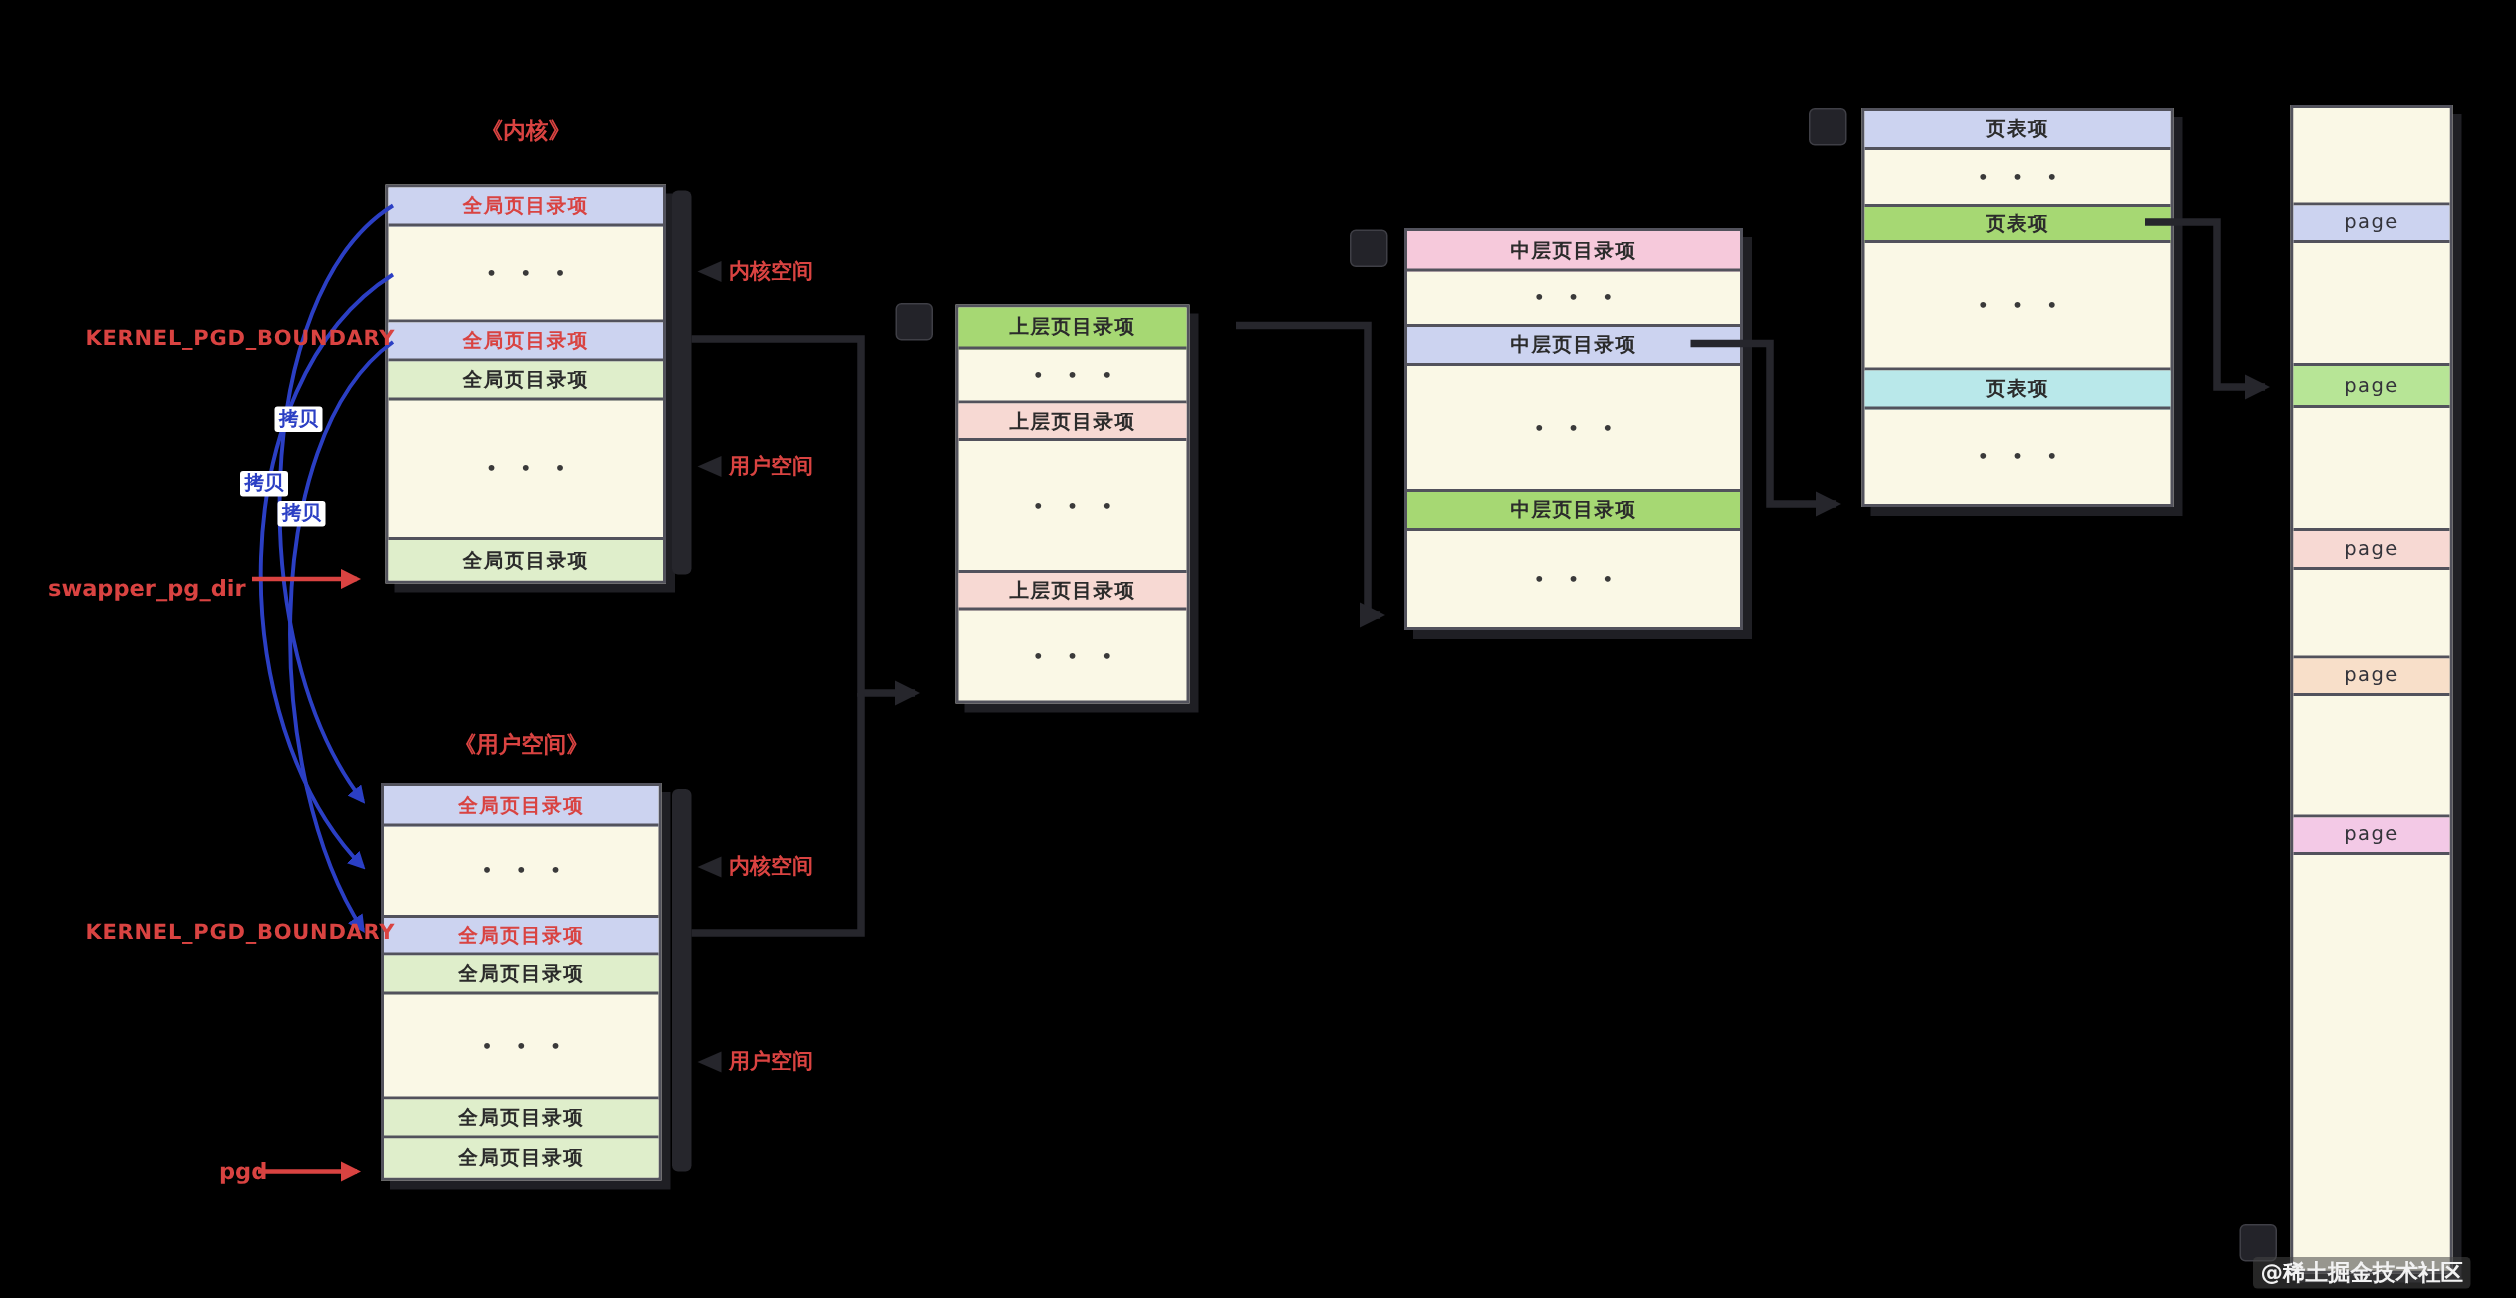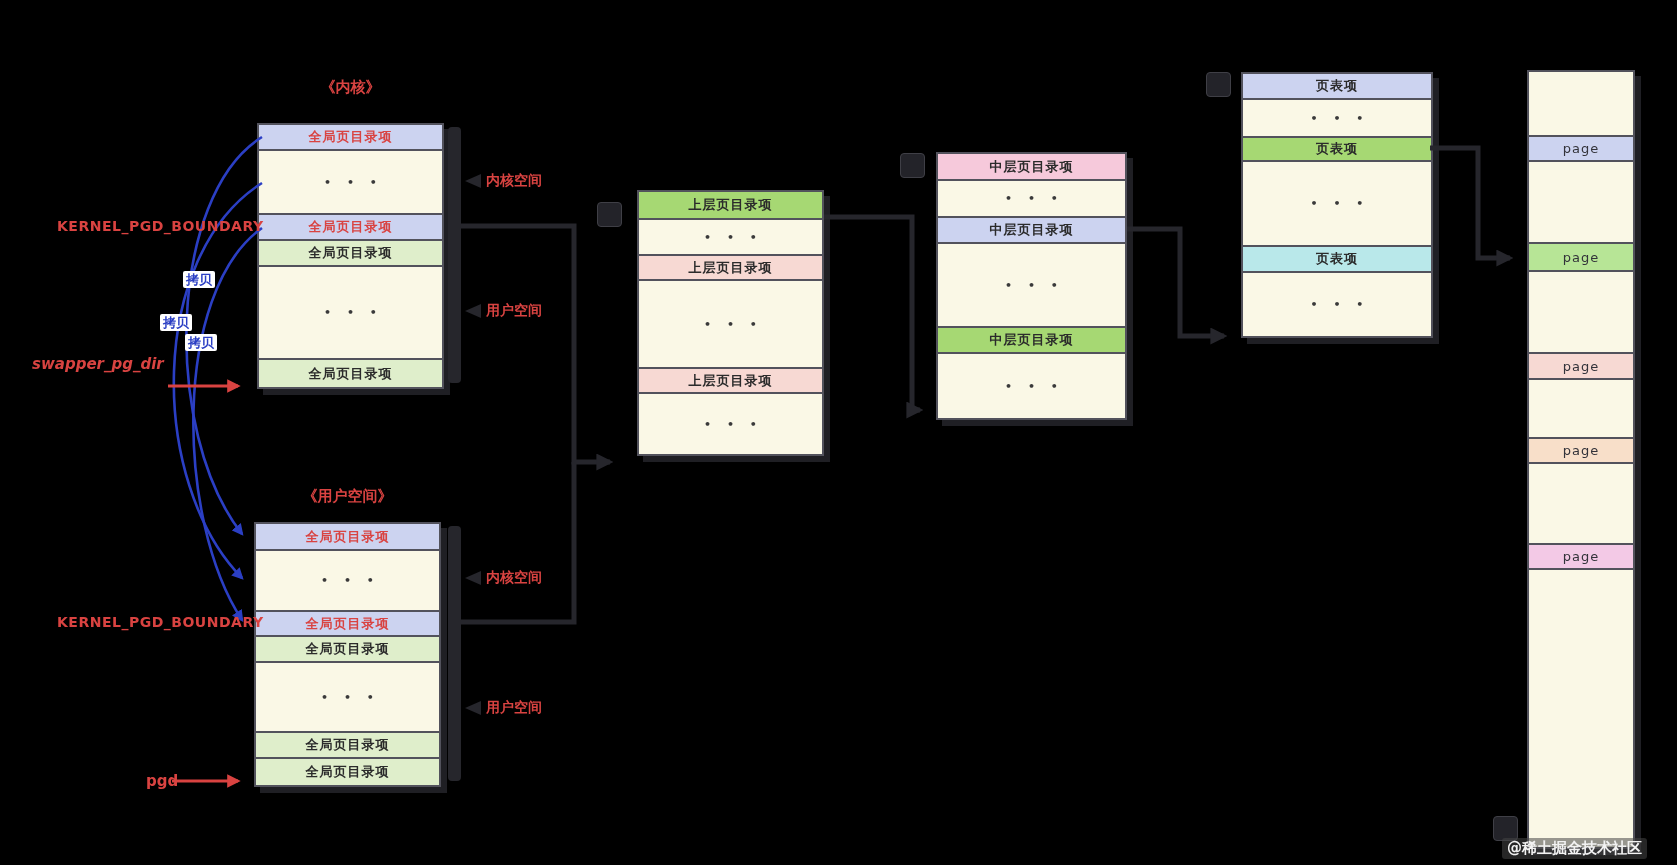--- a/index.html
+++ b/index.html
@@ -77,37 +77,37 @@
     </div>
   <div id="process_table" class="tbl" style="left: 254px; top: 522px; width: 187px;">
       <div class="row" style="height: 27px; background: rgb(204, 211, 240); color: rgb(217, 67, 65);">全局页目录项</div>
       <div class="row dots" style="height: 61px;">• • •</div>
       <div class="row" style="height: 25px; background: rgb(204, 211, 240); color: rgb(217, 67, 65);">全局页目录项</div>
       <div class="row" style="height: 26px; background: rgb(223, 238, 203); color: rgb(43, 43, 43);">全局页目录项</div>
       <div class="row dots" style="height: 70px;">• • •</div>
       <div class="row" style="height: 26px; background: rgb(223, 238, 203); color: rgb(43, 43, 43);">全局页目录项</div>
       <div class="row" style="height: 26px; background: rgb(223, 238, 203); color: rgb(43, 43, 43);">全局页目录项</div>
     </div>
-  <div id="pud_table" class="tbl" style="left: 637px; top: 190px; width: 187px;">
+  <div id="pud_table" class="tbl" style="left: 637px; top: 203px; width: 156px;">
       <div class="row" style="height: 28px; background: rgb(166, 216, 115); color: rgb(43, 43, 43);">上层页目录项</div>
       <div class="row dots" style="height: 36px;">• • •</div>
       <div class="row" style="height: 25px; background: rgb(247, 217, 211); color: rgb(43, 43, 43);">上层页目录项</div>
       <div class="row dots" style="height: 88px;">• • •</div>
       <div class="row" style="height: 25px; background: rgb(247, 217, 211); color: rgb(43, 43, 43);">上层页目录项</div>
       <div class="row dots" style="height: 60px;">• • •</div>
     </div>
-  <div id="pmd_table" class="tbl" style="left: 936px; top: 152px; width: 191px;">
+  <div id="pmd_table" class="tbl" style="left: 936px; top: 152px; width: 226px;">
       <div class="row" style="height: 27px; background: rgb(246, 201, 219); color: rgb(43, 43, 43);">中层页目录项</div>
       <div class="row dots" style="height: 37px;">• • •</div>
       <div class="row" style="height: 26px; background: rgb(204, 211, 240); color: rgb(43, 43, 43);">中层页目录项</div>
       <div class="row dots" style="height: 84px;">• • •</div>
       <div class="row" style="height: 26px; background: rgb(166, 216, 115); color: rgb(43, 43, 43);">中层页目录项</div>
       <div class="row dots" style="height: 64px;">• • •</div>
     </div>
-  <div id="pte_table" class="tbl" style="left: 1241px; top: 72px; width: 192px;">
+  <div id="pte_table" class="tbl" style="left: 1241px; top: 72px; width: 208px;">
       <div class="row" style="height: 26px; background: rgb(204, 211, 240); color: rgb(43, 43, 43);">页表项</div>
       <div class="row dots" style="height: 38px;">• • •</div>
       <div class="row" style="height: 24px; background: rgb(166, 216, 115); color: rgb(43, 43, 43);">页表项</div>
       <div class="row dots" style="height: 85px;">• • •</div>
       <div class="row" style="height: 26px; background: rgb(185, 232, 234); color: rgb(43, 43, 43);">页表项</div>
       <div class="row dots" style="height: 63px;">• • •</div>
     </div>
   <div id="page_column" class="tbl" style="left: 1527px; top: 70px; width: 108px;">
       <div class="row" style="height: 65px; background: rgb(250, 248, 230); color: rgb(43, 43, 43);"></div>
       <div class="row" style="height: 25px; background: rgb(204, 211, 240); color: rgb(51, 51, 58); font-weight: normal;">page</div>
@@ -125,21 +125,21 @@
   <div class="chip" style="left:597px;top:202px;"></div>
   <div class="chip" style="left:900px;top:153px;"></div>
   <div class="chip" style="left:1206px;top:72px;"></div>
   <div class="chip" style="left:1493px;top:816px;"></div>
 
   <div class="lbl red title" style="left:257px;top:78px;width:187px;">《内核》</div>
   <div class="lbl red title" style="left:254px;top:487px;width:187px;">《用户空间》</div>
 
   <div class="lbl red" style="left:57px;top:218px;font-size:14px;letter-spacing:0.5px;">KERNEL_PGD_BOUNDARY</div>
   <div class="lbl red" style="left:57px;top:614px;font-size:14px;letter-spacing:0.5px;">KERNEL_PGD_BOUNDARY</div>
-  <div class="lbl red" style="left:32px;top:355px;font-size:15px;font-style:italic;">swapper_pg_dir</div>
+  <div class="lbl red" style="left:32px;top:383px;font-size:15px;">swapper_pg_dir</div>
   <div class="lbl red" style="left:146px;top:772px;font-size:15px;">pgd</div>
 
   <div class="lbl red" style="left:486px;top:172px;font-size:14px;">内核空间</div>
   <div class="lbl red" style="left:486px;top:302px;font-size:14px;">用户空间</div>
   <div class="lbl red" style="left:486px;top:569px;font-size:14px;">内核空间</div>
   <div class="lbl red" style="left:486px;top:699px;font-size:14px;">用户空间</div>
 
   <div class="copychip" style="left:183px;top:271px;">拷贝</div>
   <div class="copychip" style="left:160px;top:314px;">拷贝</div>
   <div class="copychip" style="left:185px;top:334px;">拷贝</div>

